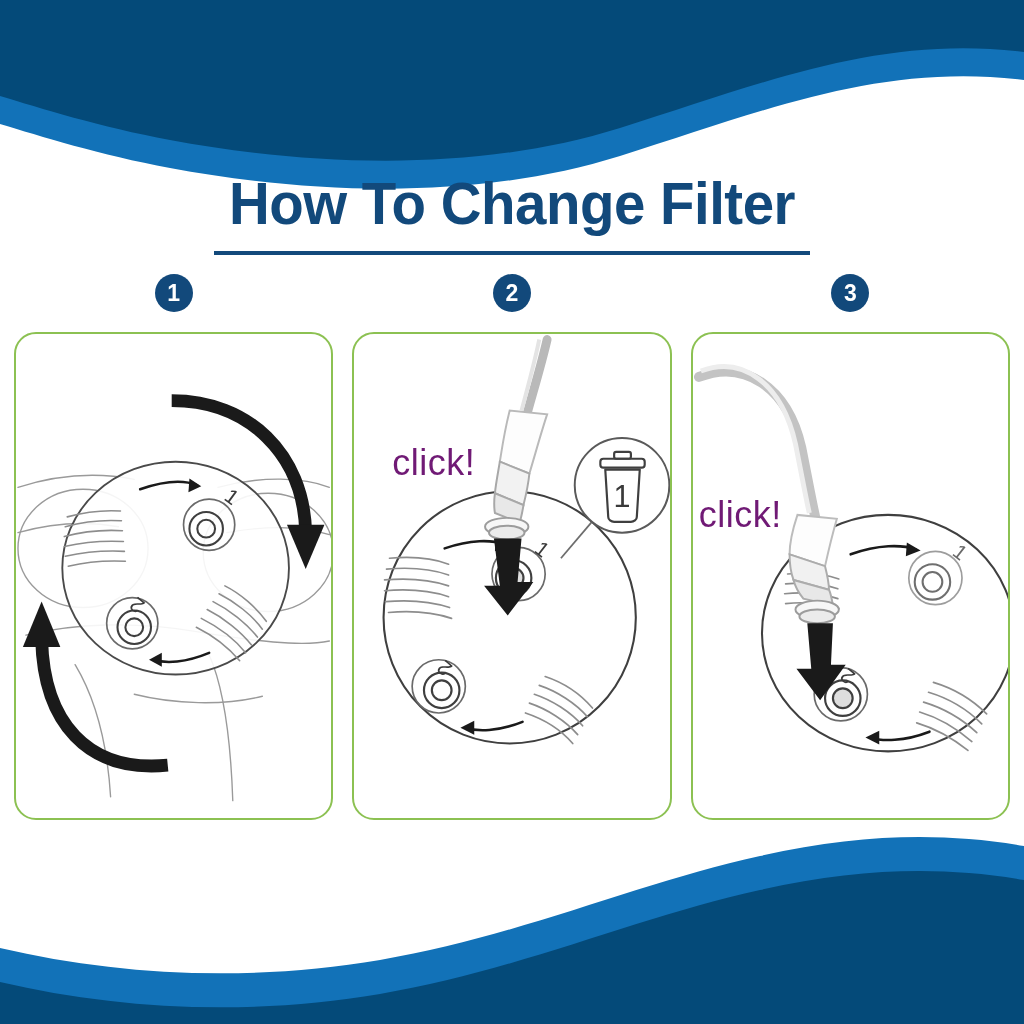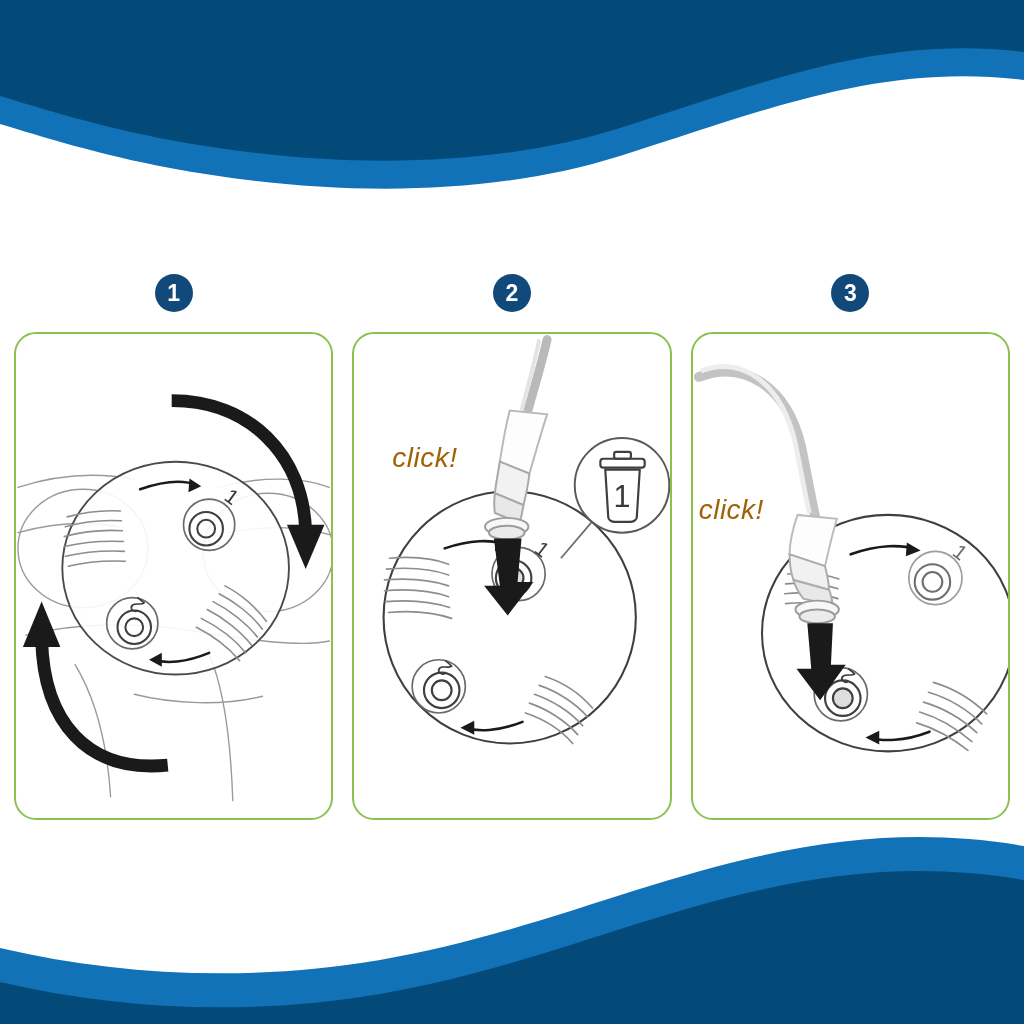--- a/index.html
+++ b/index.html
@@ -104,42 +104,45 @@
   }
   .panel-art {
     position: absolute;
     inset: 0;
     width: 100%;
     height: 100%;
   }
   .click-label {
     position: absolute;
     font-family: "Liberation Sans", sans-serif;
-    font-size: 28px;
+    font-size: 36px;
     font-weight: normal;
-    color: #a16207;
+    color: #701a75;
     letter-spacing: 0.5px;
     user-select: none;
-    font-style: italic;
   }
   #panel-2 .click-label { left: 38px; top: 108px; }
   #panel-3 .click-label { left: 6px;  top: 160px; }
 </style>
 </head>
 <body>
 
 <div id="infographic">
 
   <div class="wave-layer wave-top">
     <svg width="1024" height="200" viewBox="0 0 1024 200" preserveAspectRatio="none">
       <path fill="#1272B8" d="M0,0 L1024,0 L1024,80 C880,62 760,112 620,156 C470,203 300,192 170,168 C100,155 40,136 0,124 Z"></path>
       <path fill="#044A79" d="M0,0 L1024,0 L1024,52 C880,34 760,84 620,128 C470,175 300,164 170,140 C100,127 40,108 0,96 Z"></path>
     </svg>
   </div>
 
+  <div class="title-block">
+    <h1 class="main-title">How To Change Filter</h1>
+    <div class="title-rule"></div>
+  </div>
 
   <div class="badge-row">
     <div class="badge-cell">
       <div class="step-badge">1</div>
     </div>
     <div class="badge-cell">
       <div class="step-badge">2</div>
     </div>
     <div class="badge-cell">
       <div class="step-badge">3</div>

